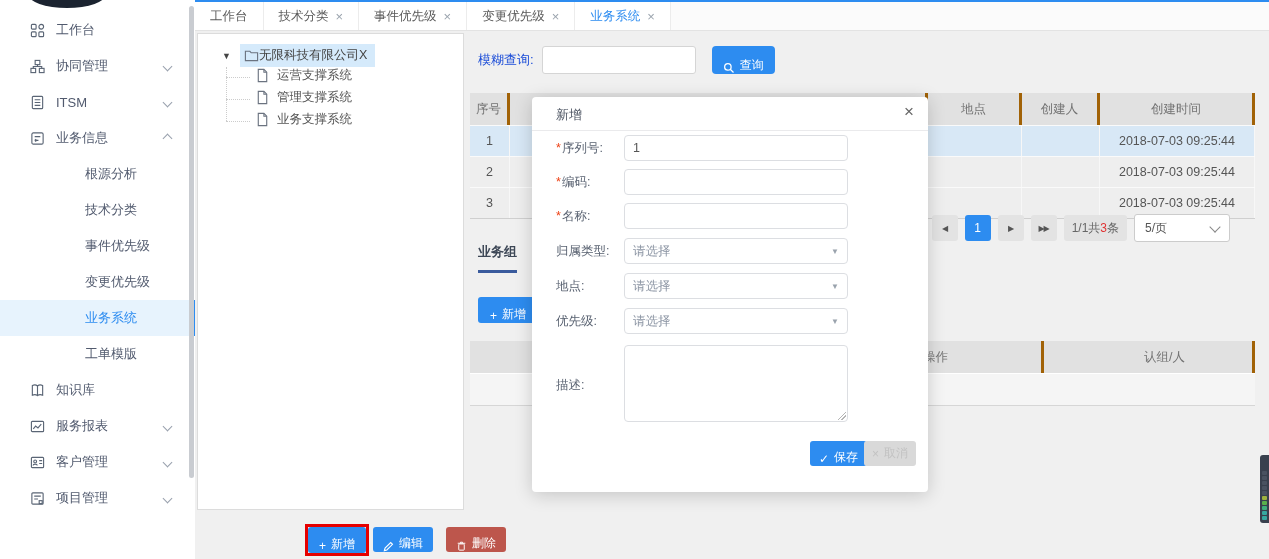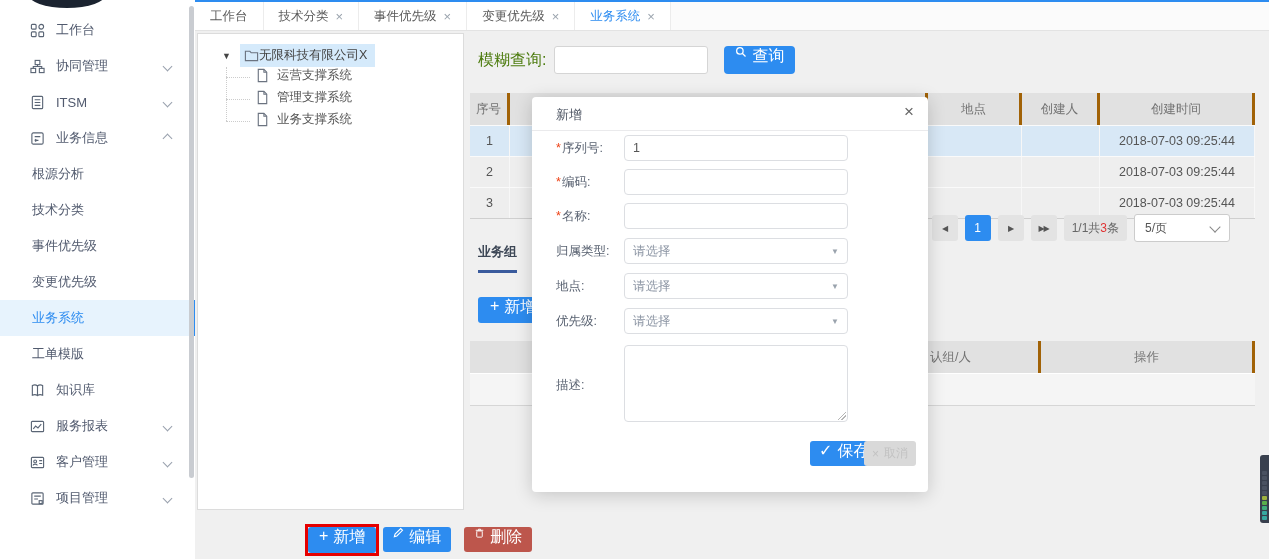--- a/index.html
+++ b/index.html
@@ -10,21 +10,21 @@
   .sidebar{position:absolute;left:0;top:0;width:195px;height:559px;background:#fff;z-index:3;}
   .logo{position:absolute;left:28px;top:-20px;width:78px;height:28px;border-radius:50%;background:#1b2330;}
   .menu{position:absolute;top:12px;left:0;right:0;}
   .mi{height:36px;display:flex;align-items:center;padding-left:30px;cursor:pointer;}
   .mi .lbl{margin-left:11px;font-size:13px;color:#515a6e;}
   .ic{width:15px;height:15px;flex:none;}
   .chev{width:6px;height:6px;border-right:1.4px solid #98a0ad;border-bottom:1.4px solid #98a0ad;
         margin-left:auto;margin-right:24px;}
   .chev.down{transform:rotate(45deg);}
   .chev.up{transform:rotate(225deg);}
-  .smi{height:36px;display:flex;align-items:center;padding-left:32px;font-size:13px;color:#515a6e;cursor:pointer;}
+  .smi{height:36px;display:flex;align-items:center;padding-left:85px;font-size:13px;color:#515a6e;cursor:pointer;}
   .smi.active{background:#e7f3fd;color:#2d8cf0;border-right:3px solid #2d8cf0;}
   .sb-scroll{position:absolute;right:1px;top:6px;width:5px;height:472px;background:#c9ccd1;border-radius:3px;}
 
   
   .content{position:absolute;left:195px;top:0;width:1074px;height:559px;background:#f0f0f0;}
   .topline{position:absolute;top:0;left:0;right:0;height:2px;background:#2d8cf0;}
   .tabbar{position:absolute;top:2px;left:0;right:0;height:28px;background:#fbfbfb;
           border-bottom:1px solid #e3e3e3;display:flex;}
   .tab{display:flex;align-items:center;padding:0 15px;font-size:12.5px;color:#5a5a5a;background:#fff;
        border-right:1px solid #ececec;cursor:pointer;white-space:nowrap;}
@@ -34,33 +34,33 @@
   
   .tree-panel{position:absolute;left:2px;top:33px;width:267px;height:477px;background:#fff;border:1px solid #dcdcdc;box-sizing:border-box;}
   .tree-root-row{position:absolute;top:10px;left:24px;display:flex;align-items:center;cursor:pointer;}
   .caret{font-size:9px;color:#444;margin-right:9px;}
   .node-sel{display:flex;align-items:center;background:#d5eafb;padding:3px 8px 3px 4px;font-size:12.5px;color:#444;}
   .tree-child{position:absolute;left:57px;display:flex;align-items:center;gap:7px;font-size:12.5px;color:#555;cursor:pointer;}
   .tl-v{position:absolute;left:28px;top:33px;height:54px;border-left:1px dotted #ccc;}
   .tl-h{position:absolute;left:28px;width:24px;border-top:1px dotted #ccc;}
 
   
-  .btn{display:inline-flex;align-items:flex-start;justify-content:center;gap:5px;border:none;cursor:pointer;
-       border-radius:3px;font-size:16px;font-family:inherit;}
+  .btn{display:inline-flex;align-items:flex-end;justify-content:center;gap:5px;border:none;cursor:pointer;
+       border-radius:3px;font-size:12px;font-family:inherit;}
   .btn-blue{background:#2d8cf0;color:#fff;}
   .btn-danger{background:#bd564c;color:#fff;}
   .tree-actions{position:absolute;left:110px;top:524px;display:flex;align-items:flex-start;}
   .red-box{border:3px solid #e60000;}
   .act-add{height:26px;padding:0 11px;}
   .act-edit{height:25px;padding:0 10px;margin-left:4px;margin-top:3px;}
   .act-del{height:25px;padding:0 10px;margin-left:13px;margin-top:3px;}
 
   
   .search-row{position:absolute;left:283px;top:46px;display:flex;align-items:center;}
-  .search-row .s-lbl{font-size:16px;color:#4d7c0f;text-align:right;}
+  .search-row .s-lbl{font-size:13px;color:#1d4ed8;text-align:right;}
   .s-input{width:140px;height:26px;border:1px solid #d5d5d5;border-radius:3px;margin-left:8px;
            font-size:12.5px;padding:0 6px;background:#fff;outline:none;}
   .s-btn{margin-left:16px;height:28px;padding:0 11px;border-radius:4px;}
 
   
   .table1{position:absolute;left:275px;top:93px;width:785px;border-bottom:1px solid #cfcfcf;}
   .t-head{display:flex;height:32px;background:#e1e1e1;}
   .t-head .c{display:flex;align-items:center;justify-content:center;font-size:12.5px;color:#737373;
              border-right:3px solid #a16207;box-sizing:border-box;}
   .t-row{display:flex;height:30px;background:#eeeeee;border-top:1px solid #fafafa;cursor:pointer;}
@@ -374,22 +374,22 @@
 
     <div class="grp-title">业务组</div>
     <button class="btn btn-blue grp-add">
       <span>+</span>
       <span>新增</span>
     </button>
 
     <div class="table2">
       <div class="t-head">
         <div class="c w2-a"></div>
+        <div class="c w2-c">操作</div>
         <div class="c w2-b pad-group">认组/人</div>
-        <div class="c w2-c">操作</div>
       </div>
       <div class="t2-empty"></div>
     </div>
 
     <div class="modal">
       <div class="m-head">
         <span class="m-title">新增</span>
         <span class="m-close">×</span>
       </div>
 

